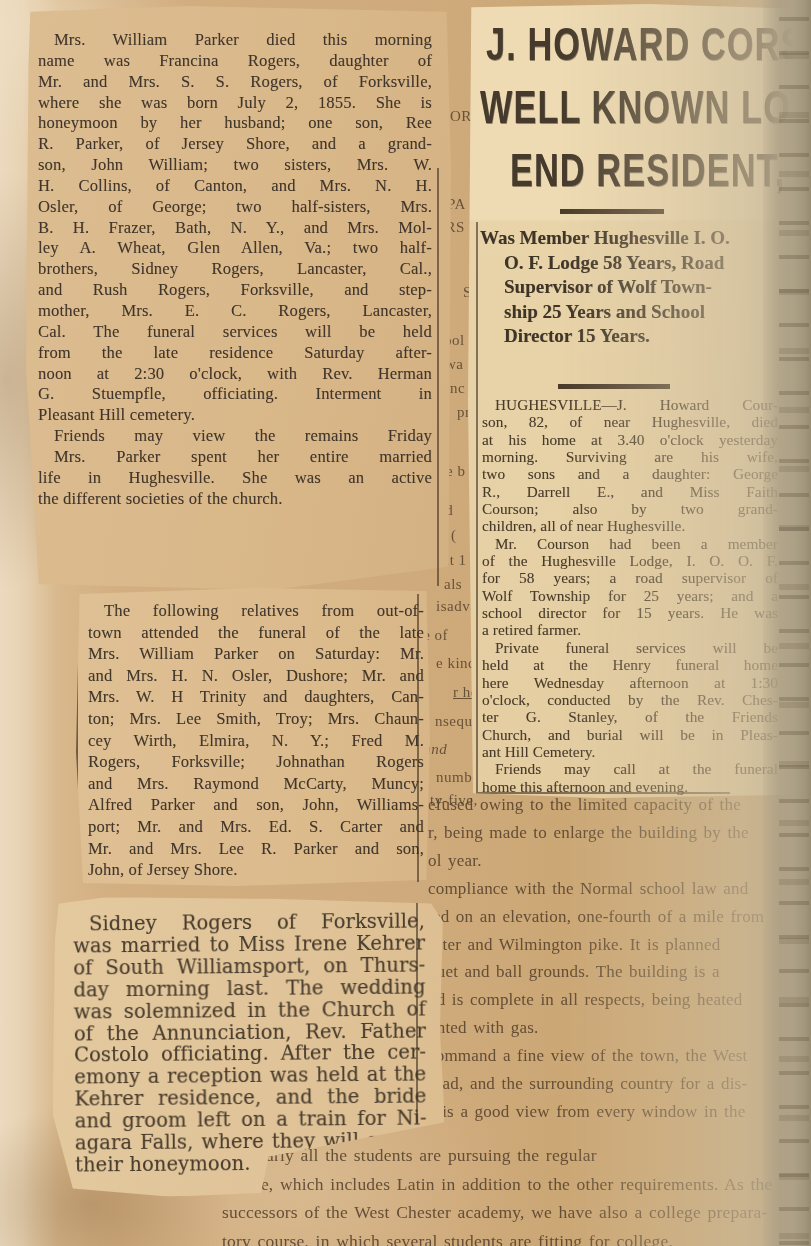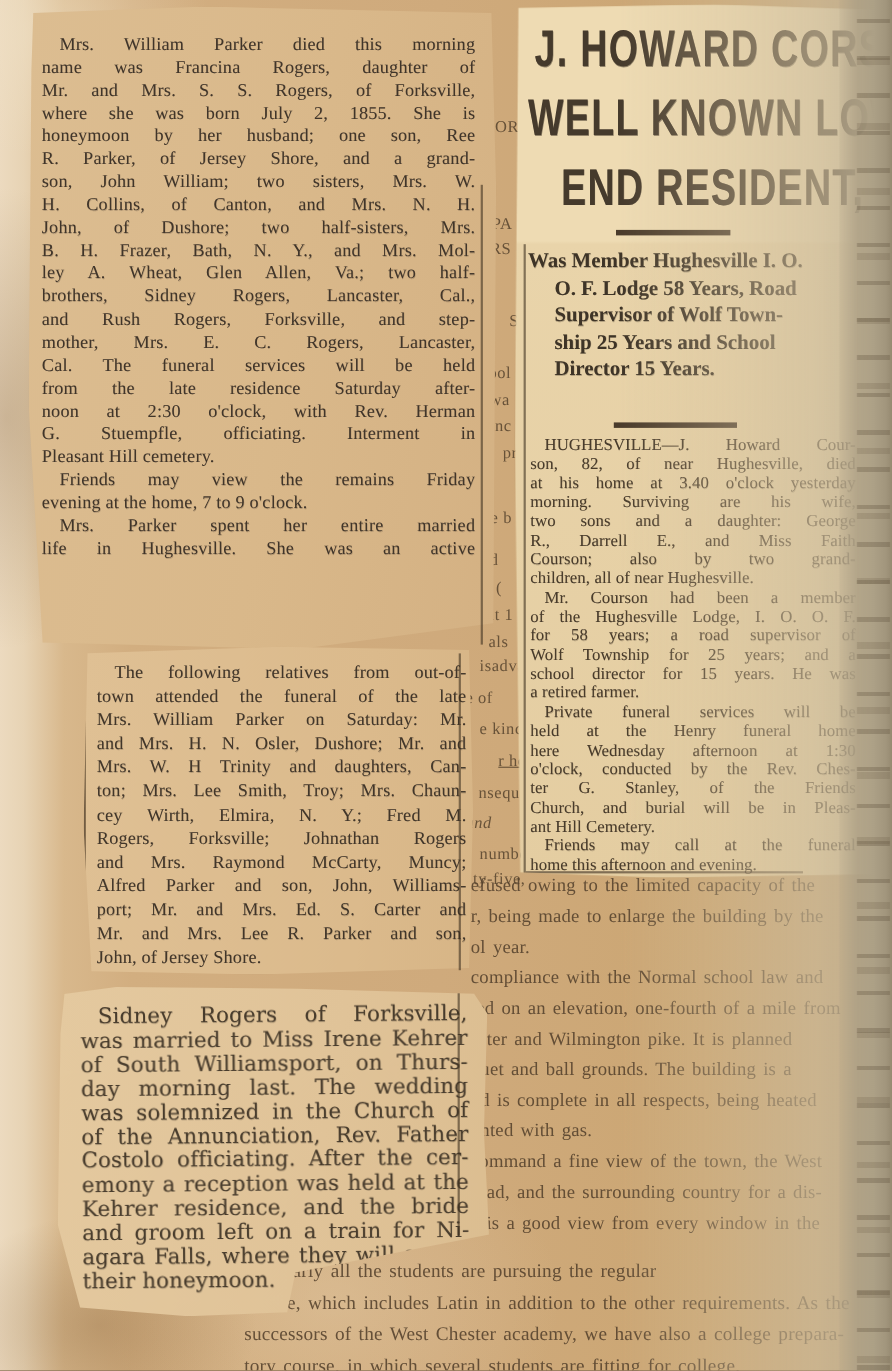--- a/index.html
+++ b/index.html
@@ -145,35 +145,35 @@
 
   <div class="abs clipping clip-parker justified">
       <div class="line ind">Mrs. William Parker died this  morning</div>
       <div class="line">name was Francina Rogers, daughter of</div>
       <div class="line">Mr. and Mrs. S. S. Rogers, of Forksville,</div>
       <div class="line">where she was born July 2, 1855.  She is</div>
       <div class="line">honeymoon by her husband; one son, Ree</div>
       <div class="line">R. Parker, of Jersey Shore, and a grand-</div>
       <div class="line">son, John William; two sisters, Mrs. W.</div>
       <div class="line">H. Collins, of Canton, and Mrs. N. H.</div>
-      <div class="line">John, of Dushore; two half-sisters, Mrs.</div>
+      <div class="line">Osler, of George; two half-sisters, Mrs.</div>
       <div class="line">B. H. Frazer, Bath, N. Y., and Mrs. Mol-</div>
       <div class="line">ley A. Wheat, Glen Allen, Va.; two half-</div>
       <div class="line">brothers, Sidney Rogers, Lancaster, Cal.,</div>
       <div class="line">and Rush Rogers, Forksville, and step-</div>
       <div class="line">mother, Mrs. E. C. Rogers, Lancaster,</div>
       <div class="line">Cal.  The funeral services will be held</div>
       <div class="line">from the late residence Saturday after-</div>
       <div class="line">noon at 2:30 o'clock, with Rev. Herman</div>
       <div class="line">G. Stuempfle, officiating.  Interment in</div>
       <div class="line end">Pleasant Hill cemetery.</div>
       <div class="line ind">Friends may view the remains Friday</div>
-      <div class="line end">evening at the home, 7 to 9 o'clock.</div>
       <div class="line ind">Mrs. Parker spent her entire married</div>
       <div class="line">life in Hughesville.  She was an active</div>
+      <div class="line end">the different societies of the church.</div>
     </div>
   <div class="abs rule-v" style="left:437px; top:168px; height:418px;"></div>
 
   <div class="abs clipping clip-funeral justified">
       <div class="line ind">The following relatives from out-of-</div>
       <div class="line">town attended the funeral of the late</div>
       <div class="line">Mrs. William Parker on Saturday: Mr.</div>
       <div class="line">and Mrs. H. N. Osler, Dushore; Mr. and</div>
       <div class="line">Mrs. W. H  Trinity and daughters, Can-</div>
       <div class="line">ton; Mrs. Lee Smith, Troy; Mrs. Chaun-</div>

